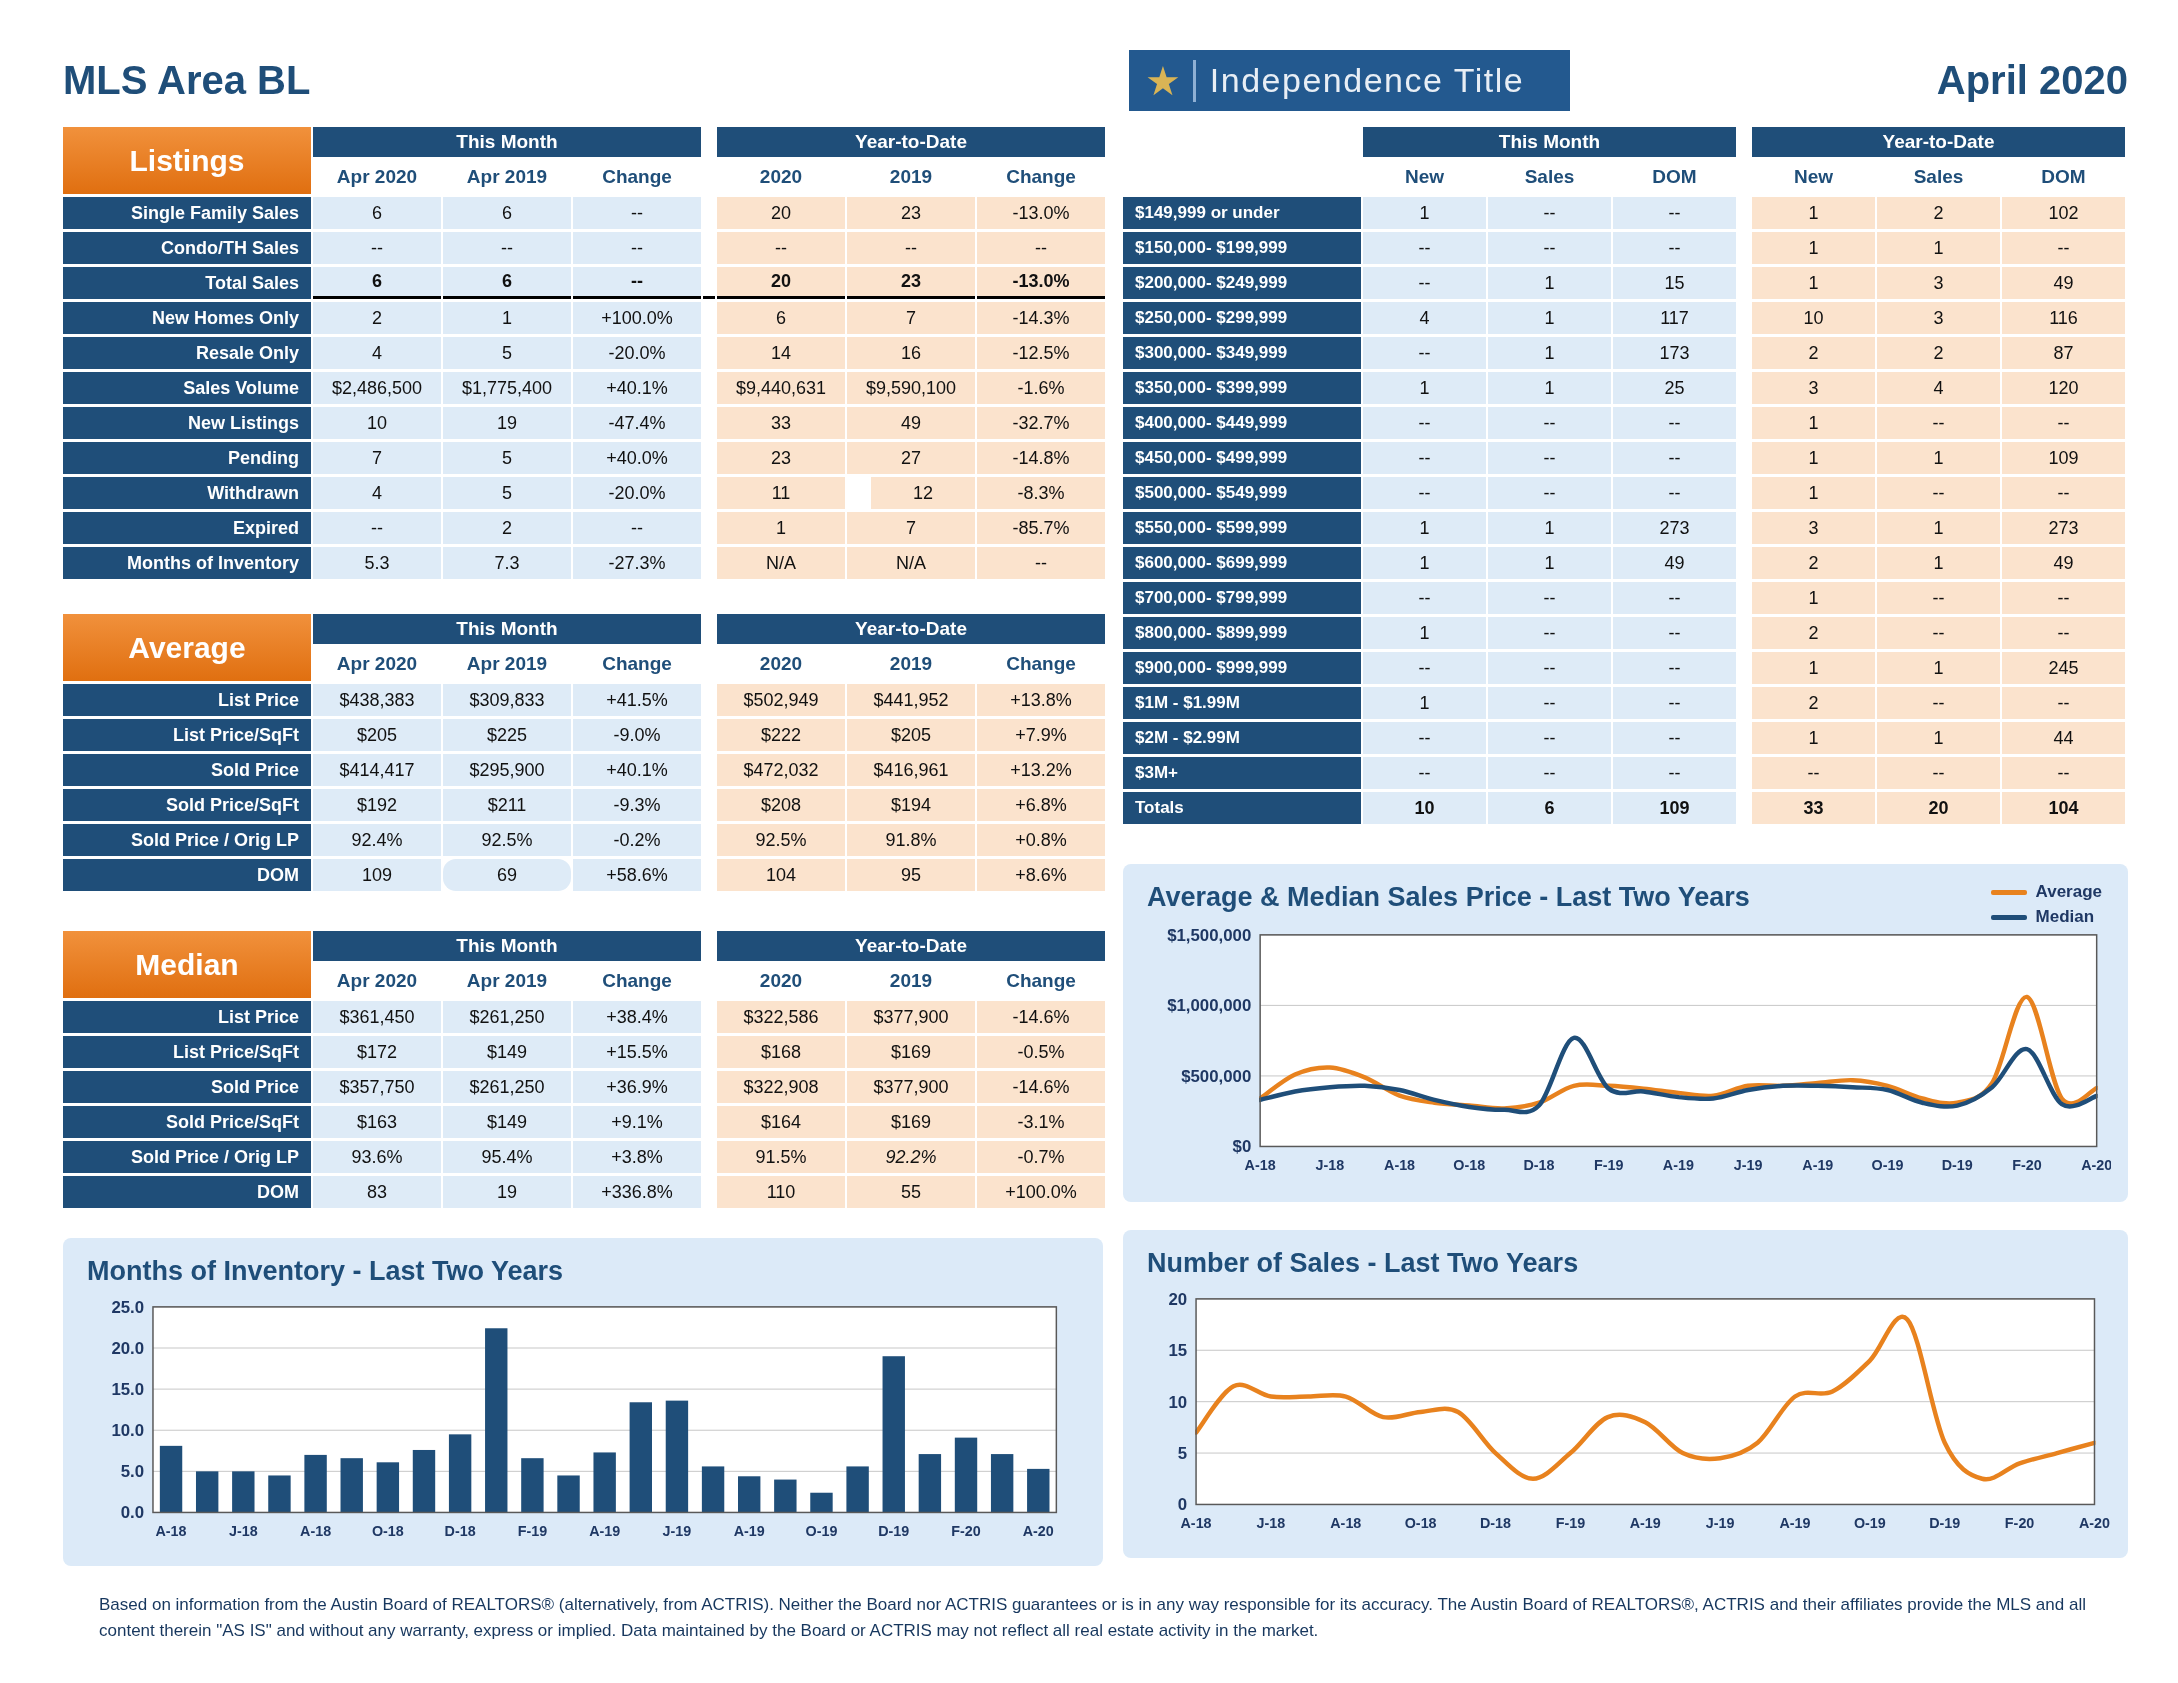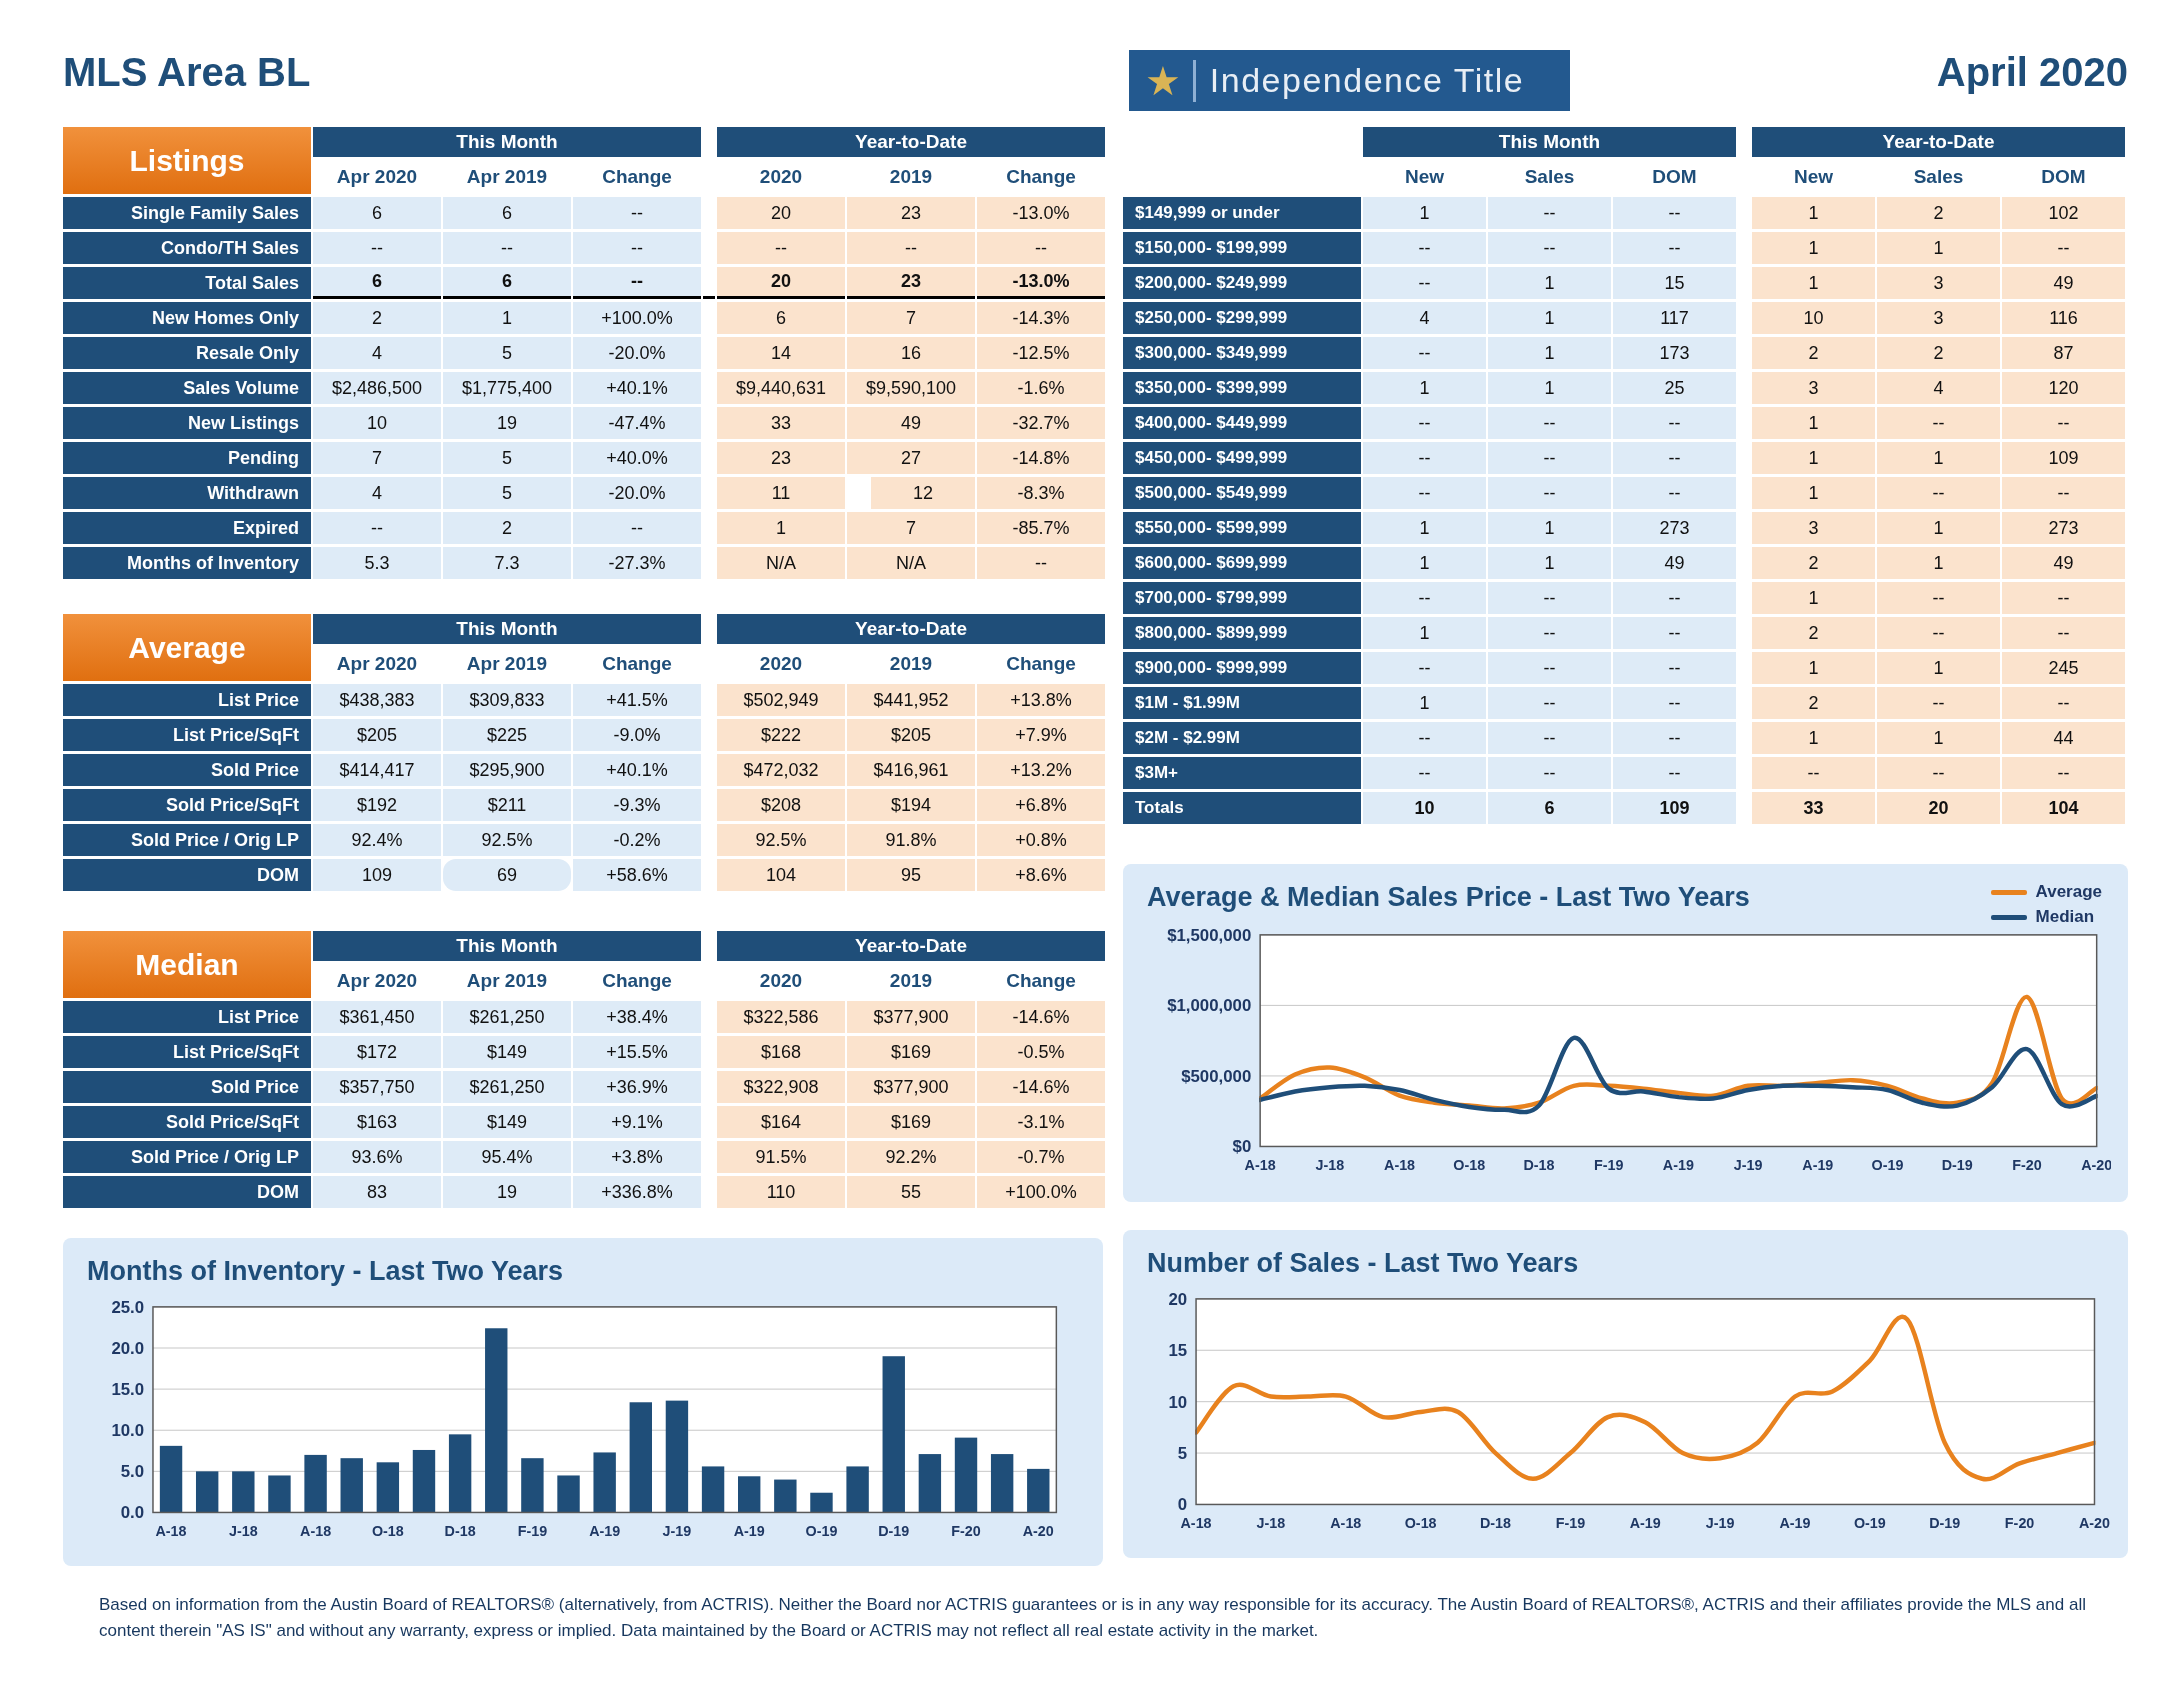--- a/index.html
+++ b/index.html
@@ -5,21 +5,21 @@
   * { box-sizing: border-box; margin: 0; padding: 0; }
   html,body { background:#fff; }
   body {
     width: 2178px; height: 1683px;
     font-family: "Liberation Sans", sans-serif;
     color:#1F1F1F; overflow:hidden;
   }
   .page { position:relative; width:2178px; height:1683px; }
 
   
-  .header { display:flex; align-items:flex-start; margin: 50px 50px 16px 63px; }
+  .header { display:flex; align-items:center; margin: 50px 50px 16px 63px; }
   .header-left { width:1040px; display:flex; justify-content:space-between; align-items:baseline; }
   .area-title, .report-title, .period { font-size:40px; font-weight:bold; color:#1F4E79; }
   .logo { margin-left:26px; width:441px; height:61px; background:#23598F; display:flex; align-items:center; padding:0 16px; }
   .logo-star { color:#D9B455; font-size:40px; line-height:1; }
   .logo-divider { width:3px; height:42px; background:#8FB0D4; margin:0 14px 0 12px; }
   .logo-text { color:#E8EEF5; font-size:34px; letter-spacing:1.5px; white-space:nowrap; }
   .period { margin-left:auto; }
 
   
   .columns { display:flex; margin:0 50px 0 63px; gap:20px; }
@@ -281,21 +281,21 @@
           <div class="cell tm" style="grid-area: 6 / 4;">+9.1%</div>
           <div class="cell ytd" style="grid-area: 6 / 6;">$164</div>
           <div class="cell ytd" style="grid-area: 6 / 7;">$169</div>
           <div class="cell ytd" style="grid-area: 6 / 8;">-3.1%</div>
           <div class="row-label" style="grid-area: 7 / 1;">Sold Price / Orig LP</div>
           <div class="spacer" style="grid-area: 7 / 5;"></div>
           <div class="cell tm" style="grid-area: 7 / 2;">93.6%</div>
           <div class="cell tm" style="grid-area: 7 / 3;">95.4%</div>
           <div class="cell tm" style="grid-area: 7 / 4;">+3.8%</div>
           <div class="cell ytd" style="grid-area: 7 / 6;">91.5%</div>
-          <div class="cell ytd" style="grid-area: 7 / 7;">92.2%</div>
+          <div class="cell ytd" style="grid-area: 7 / 7; font-style: italic;">92.2%</div>
           <div class="cell ytd" style="grid-area: 7 / 8;">-0.7%</div>
           <div class="row-label" style="grid-area: 8 / 1;">DOM</div>
           <div class="spacer" style="grid-area: 8 / 5;"></div>
           <div class="cell tm" style="grid-area: 8 / 2;">83</div>
           <div class="cell tm" style="grid-area: 8 / 3;">19</div>
           <div class="cell tm" style="grid-area: 8 / 4;">+336.8%</div>
           <div class="cell ytd" style="grid-area: 8 / 6;">110</div>
           <div class="cell ytd" style="grid-area: 8 / 7;">55</div>
           <div class="cell ytd" style="grid-area: 8 / 8;">+100.0%</div>
         </div>

